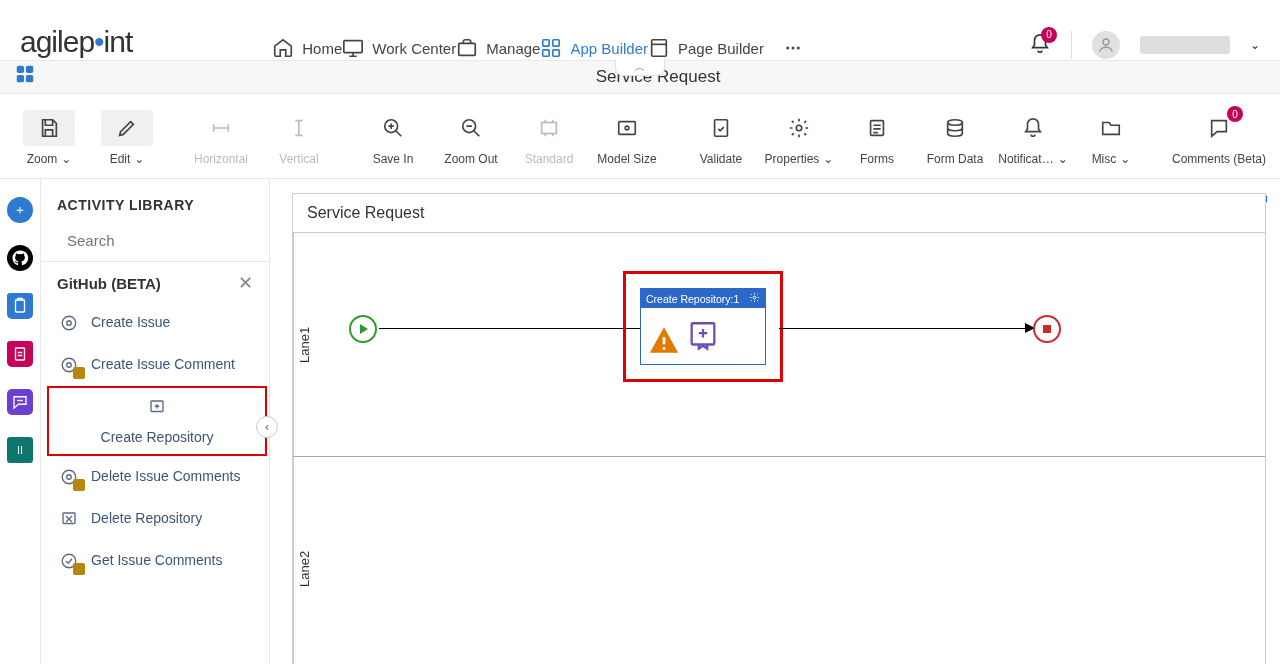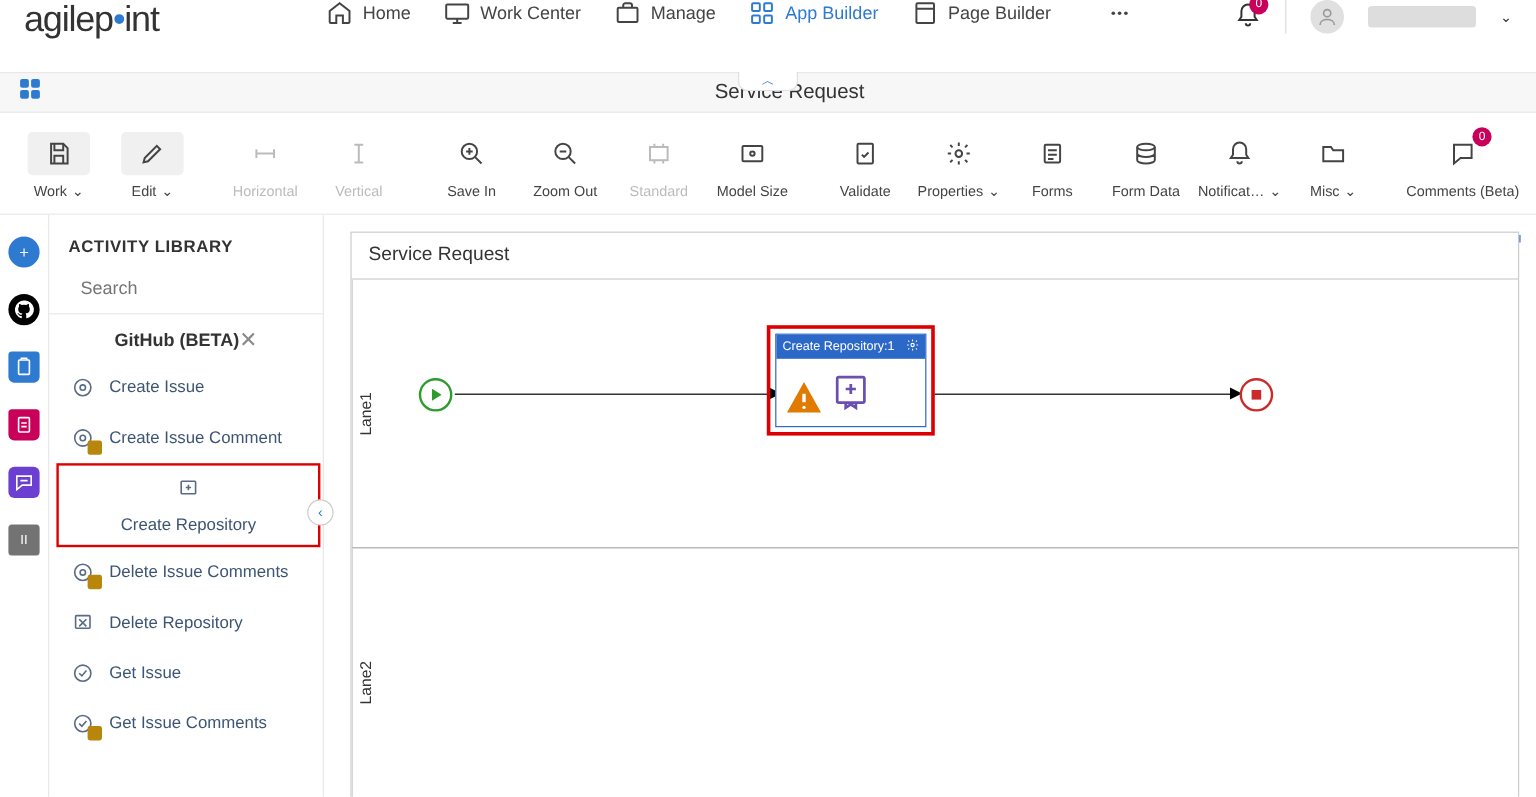--- a/index.html
+++ b/index.html
@@ -1,22 +1,22 @@
 <!DOCTYPE html>
 <html><head>
 <meta charset="utf-8">
 <style>
 * { box-sizing: border-box; margin: 0; padding: 0; }
 body { font-family: -apple-system, BlinkMacSystemFont, "Segoe UI", Arial, sans-serif; font-size: 13px; color: #333; background: #fff; width: 1280px; height: 664px; overflow: hidden; position: relative; }
 
 
-.topnav { display: flex; align-items: flex-start; height: 60px; padding: 0 20px; border-bottom: 1px solid transparent; }
+.topnav { display: flex; align-items: flex-end; height: 60px; padding: 0 20px; border-bottom: 1px solid transparent; }
 .logo { font-size: 30px; font-weight: 400; letter-spacing: -1px; padding-right: 40px; }
 .logo .dot { color: #2e7ad1; }
-.nav-items { display: flex; gap: 28px; align-items: center; margin-left: 100px; }
+.nav-items { display: flex; align-items: center; margin-left: 100px; }
 .nav-item { display: flex; align-items: center; gap: 8px; color: #444; font-size: 15px; cursor: pointer; }
 .nav-item.active { color: #2e7ad1; }
 .nav-item svg { width: 22px; height: 22px; }
 .nav-more { margin-left: 20px; }
 .nav-right { margin-left: auto; display: flex; align-items: center; gap: 20px; }
 .bell-wrap { position: relative; }
 .badge { position: absolute; top: -6px; right: -6px; background: #c9005a; color: #fff; border-radius: 10px; font-size: 10px; min-width: 16px; height: 16px; display: flex; align-items: center; justify-content: center; padding: 0 4px; }
 .divider-v { width: 1px; height: 28px; background: #ddd; }
 .avatar { width: 28px; height: 28px; border-radius: 50%; background: #e0e0e0; display: flex; align-items: center; justify-content: center; }
 .user-name-blur { width: 90px; height: 18px; background: #ddd; border-radius: 3px; }
@@ -43,28 +43,28 @@
 .main { display: flex; height: calc(664px - 60px - 34px - 74px); position: relative; }
 
 
 .icon-strip { width: 40px; display: flex; flex-direction: column; align-items: center; padding-top: 18px; gap: 22px; }
 .strip-icon { width: 26px; height: 26px; border-radius: 50%; display: flex; align-items: center; justify-content: center; cursor: pointer; }
 .strip-plus { background: #2e7ad1; color: #fff; }
 .strip-github { background: #000; color: #fff; }
 .strip-clip { background: #2e7ad1; color: #fff; border-radius: 3px 3px 5px 5px; }
 .strip-doc { background: #c9005a; color: #fff; border-radius: 3px 3px 5px 5px; }
 .strip-chat { background: #6a3fd1; color: #fff; border-radius: 5px; }
-.strip-pause { background: #737373; color: #fff; border-radius: 3px; font-size: 11px; font-weight: normal; }
+.strip-pause { background: #0f766e; color: #fff; border-radius: 3px; font-size: 11px; font-weight: normal; }
 
 
 .sidebar { width: 230px; background: #fff; border-left: 1px solid #e8e8e8; border-right: 1px solid #e8e8e8; display: flex; flex-direction: column; }
 .sidebar-title { font-size: 14px; font-weight: 600; letter-spacing: 0.5px; color: #333; padding: 18px 16px 10px 16px; }
 .search-row { display: flex; align-items: center; gap: 10px; padding: 8px 16px 12px 16px; border-bottom: 1px solid #e8e8e8; }
 .search-row input { border: none; outline: none; font-size: 15px; color: #888; background: transparent; flex: 1; }
-.cat-row { display: flex; align-items: center; justify-content: center; padding: 10px 16px 8px 16px; }
+.cat-row { display: flex; align-items: center; justify-content: space-between; padding: 10px 16px 8px 16px; }
 .cat-row .cat-name { font-size: 15px; font-weight: 600; color: #333; }
 .cat-row .close-x { color: #888; font-size: 18px; cursor: pointer; font-weight: 300; }
 .act-list { display: flex; flex-direction: column; padding: 0 2px 0 6px; overflow-y: auto; }
 .act-item { display: flex; align-items: center; gap: 10px; padding: 9px 10px; color: #3c5573; font-size: 14px; line-height: 1.25; cursor: pointer; }
 .act-item.highlight { outline: 2px solid #d00; outline-offset: -2px; flex-direction: column; }
 .act-icon { width: 24px; height: 24px; flex-shrink: 0; display: flex; align-items: center; justify-content: center; color: #5a6b85; position: relative; }
 .act-icon .sub-badge { position: absolute; bottom: -2px; right: -4px; width: 12px; height: 12px; background: #b8860b; border-radius: 2px; }
 
 .collapse-handle { position: absolute; left: 256px; top: 50%; transform: translateY(-50%); width: 22px; height: 22px; border: 1px solid #ccc; border-radius: 50%; background: #fff; display: flex; align-items: center; justify-content: center; color: #2e7ad1; font-size: 12px; cursor: pointer; z-index: 5; }
 
@@ -84,21 +84,21 @@
 .end-node { position: absolute; left: 718px; top: 82px; width: 28px; height: 28px; border: 2px solid #cc2a2a; border-radius: 50%; display: flex; align-items: center; justify-content: center; }
 .end-node::after { content: ""; width: 8px; height: 8px; background: #cc2a2a; }
 
 .flow-line { position: absolute; top: 95px; height: 1px; background: #000; }
 .flow-line.l1 { left: 64px; width: 268px; }
 .flow-line.l2 { left: 464px; width: 252px; }
 .arrow-head { position: absolute; top: 90px; width: 0; height: 0; border-top: 5px solid transparent; border-bottom: 5px solid transparent; border-left: 10px solid #000; }
 .arrow-head.a1 { left: 326px; }
 .arrow-head.a2 { left: 710px; }
 
-.activity-box-wrap { position: absolute; left: 324px; top: 38px; border: 3px solid #d00; padding: 4px; }
+.activity-box-wrap { position: absolute; left: 308px; top: 38px; border: 3px solid #d00; padding: 14px; }
 .activity-box { width: 126px; border: 1px solid #2b68c8; background: #fff; }
 .activity-header { background: #2b68c8; color: #fff; font-size: 10.5px; padding: 3px 5px; display: flex; justify-content: space-between; align-items: center; }
 .activity-body { height: 56px; display: flex; align-items: center; justify-content: center; position: relative; }
 .activity-body svg { width: 34px; height: 34px; }
 .warn-tri { position: absolute; left: 6px; bottom: 4px; color: #e07b00; }
 
 
 svg.i { width: 22px; height: 22px; stroke: currentColor; fill: none; stroke-width: 1.8; }
 svg.i-sm { width: 18px; height: 18px; stroke: currentColor; fill: none; stroke-width: 1.8; }
 svg.i-fill { fill: currentColor; stroke: none; }
@@ -187,21 +187,21 @@
 
 <div class="toolbar">
   <div class="tool-btn tool-btn-group">
     <div class="tool-icon-box">
         <svg class="i" viewBox="0 0 24 24">
           <path d="M5 3h11l4 4v14H5z"></path>
           <path d="M8 3v6h8V3M8 21v-7h8v7"></path>
         </svg>
       </div>
     <div class="tool-label">
-        <span>Work</span>
+        <span>Zoom</span>
         <span class="chevron-down">⌄</span>
       </div>
   </div>
   <div class="tool-btn tool-btn-group">
     <div class="tool-icon-box">
         <svg class="i" viewBox="0 0 24 24">
           <path d="M4 20l4-1 11-11-3-3L5 16z"></path>
         </svg>
       </div>
     <div class="tool-label">
@@ -440,29 +440,20 @@
         <span>Delete Issue Comments</span>
       </div>
       <div class="act-item">
         <div class="act-icon">
             <svg class="i-sm" viewBox="0 0 24 24">
               <rect x="4" y="4" width="16" height="14" rx="1"></rect>
               <path d="M8 8l8 8M16 8l-8 8"></path>
             </svg>
           </div>
         <span>Delete Repository</span>
-      </div>
-      <div class="act-item">
-        <div class="act-icon">
-            <svg class="i-sm" viewBox="0 0 24 24">
-              <circle cx="12" cy="12" r="9"></circle>
-              <path d="M8 12l3 3 5-6"></path>
-            </svg>
-          </div>
-        <span>Get Issue</span>
       </div>
       <div class="act-item">
         <div class="act-icon">
             <svg class="i-sm" viewBox="0 0 24 24">
               <circle cx="12" cy="12" r="9"></circle>
               <path d="M8 12l3 3 5-6"></path>
             </svg>
             <span class="sub-badge"></span>
           </div>
         <span>Get Issue Comments</span>

